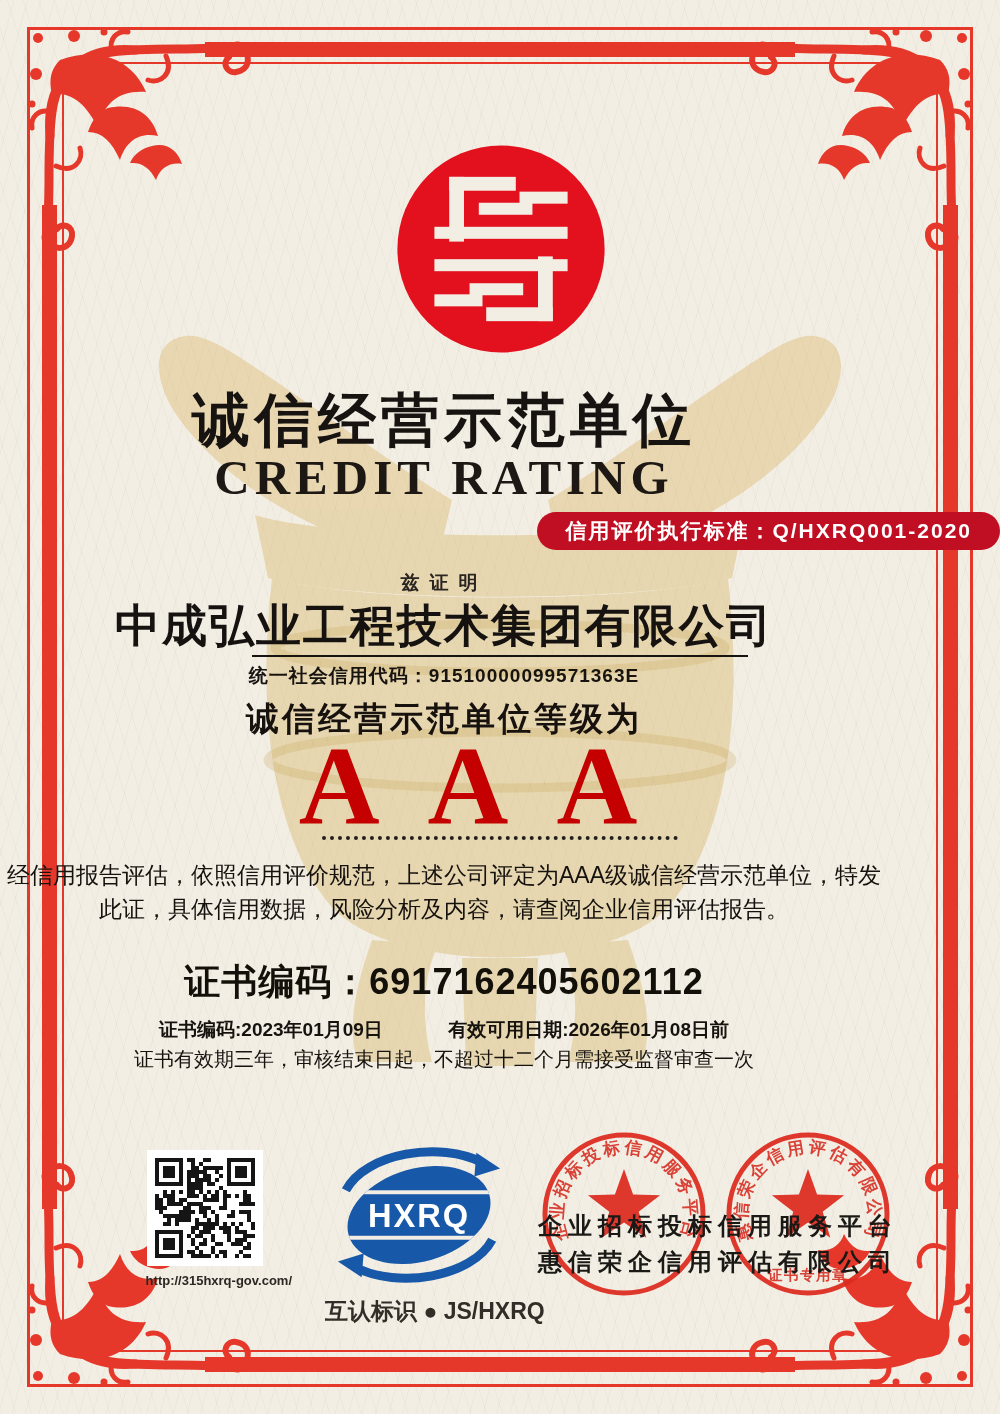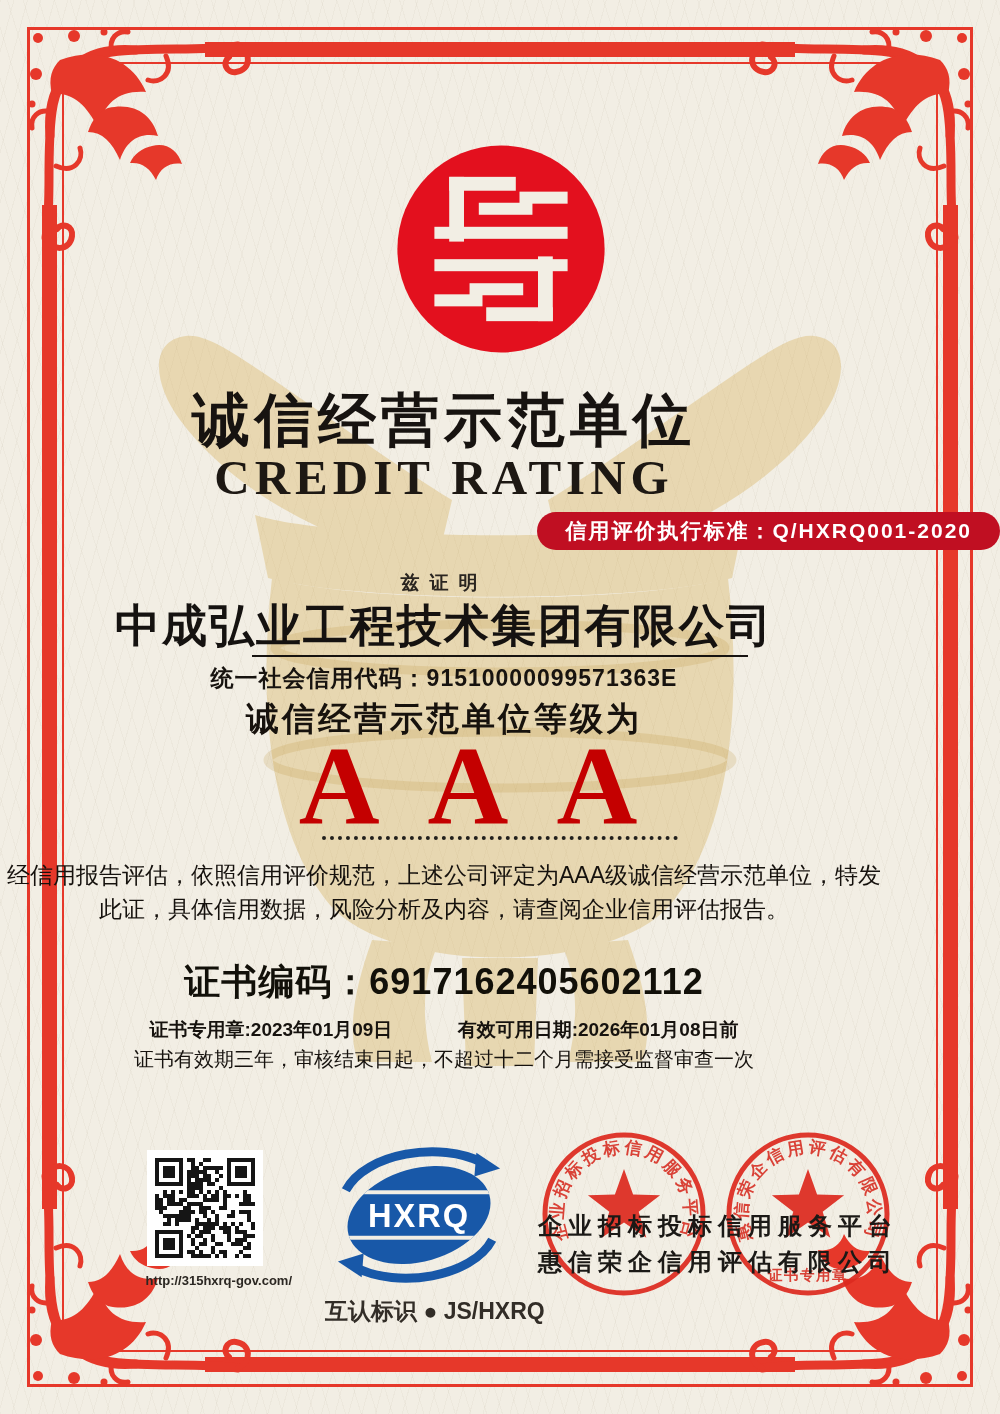--- a/index.html
+++ b/index.html
@@ -30,21 +30,21 @@
   .ct{z-index:4;left:0;width:888px;text-align:center;white-space:nowrap;}
   .emblem{left:390px;top:138px;width:222px;height:222px;z-index:4;}
   .title-cn{top:382px;font-size:58px;font-weight:900;color:#171310;letter-spacing:5px;}
   .title-en{top:449px;font-family:"Liberation Serif",serif;font-size:49px;font-weight:900;color:#1d1813;letter-spacing:5px;}
   .banner{top:512px;z-index:4;left:0;width:1000px;text-align:right;}
   .banner-pill{display:inline-block;background:#c00f22;color:#fff;font-size:21px;font-weight:700;
     letter-spacing:2px;line-height:38px;padding:0 28px;border-radius:19px;white-space:nowrap;}
   .certify{top:570px;font-family:"Liberation Serif",serif;font-size:19px;font-weight:600;color:#2a2520;letter-spacing:10px;}
   .company{top:596px;font-size:45px;font-weight:700;color:#151210;letter-spacing:2px;}
   .underline{left:252px;top:655px;width:496px;height:2px;background:#171310;z-index:4;}
-  .creditcode{top:663px;font-size:23px;font-weight:600;color:#17130f;letter-spacing:1px;}
+  .creditcode{top:663px;font-size:19px;font-weight:600;color:#17130f;letter-spacing:1px;}
   .gradelabel{top:697px;font-family:"Liberation Serif",serif;font-size:33px;font-weight:700;color:#17120d;letter-spacing:3px;}
   .grade{top:736px;font-family:"Liberation Serif",serif;font-size:112px;line-height:100px;font-weight:900;color:#c40000;letter-spacing:48px;padding-left:48px;}
   .dotted{left:322px;top:836px;width:356px;border-bottom:4px dotted #22201d;z-index:4;}
   .statement{top:858px;font-size:23px;font-weight:500;color:#15110d;line-height:34px;}
   .certno{top:958px;font-size:36px;font-weight:700;color:#121009;letter-spacing:1px;}
   .dates{top:1017px;font-size:19px;font-weight:600;color:#16120e;}
   .dates span{margin:0 30px;}
   .note{top:1046px;font-size:20px;font-weight:500;color:#16120e;}
   
   .qr-box{left:147px;top:1150px;width:116px;height:116px;z-index:4;}
@@ -154,21 +154,21 @@
   <div class="abs ct creditcode">统一社会信用代码：91510000099571363E</div>
   <div class="abs ct gradelabel">诚信经营示范单位等级为</div>
   <div class="abs ct grade">AAA</div>
   <div class="abs dotted"></div>
   <div class="abs ct statement">
     <div>经信用报告评估，依照信用评价规范，上述公司评定为AAA级诚信经营示范单位，特发</div>
     <div>此证，具体信用数据，风险分析及内容，请查阅企业信用评估报告。</div>
   </div>
   <div class="abs ct certno">证书编码：6917162405602112</div>
   <div class="abs ct dates">
-    <span>证书专用章:2023年01月09日</span>
+    <span>证书编码:2023年01月09日</span>
     <span>有效可用日期:2026年01月08日前</span>
   </div>
   <div class="abs ct note">证书有效期三年，审核结束日起，不超过十二个月需接受监督审查一次</div>
 
   <svg class="abs qr-box" viewBox="0 0 116 116">
     <rect width="116" height="116" fill="#ffffff"></rect>
     <g transform="translate(8,8)" fill="#151515">
         <rect x="32" y="0" width="4" height="4"></rect>
         <rect x="36" y="0" width="4" height="4"></rect>
         <rect x="48" y="0" width="4" height="4"></rect>

